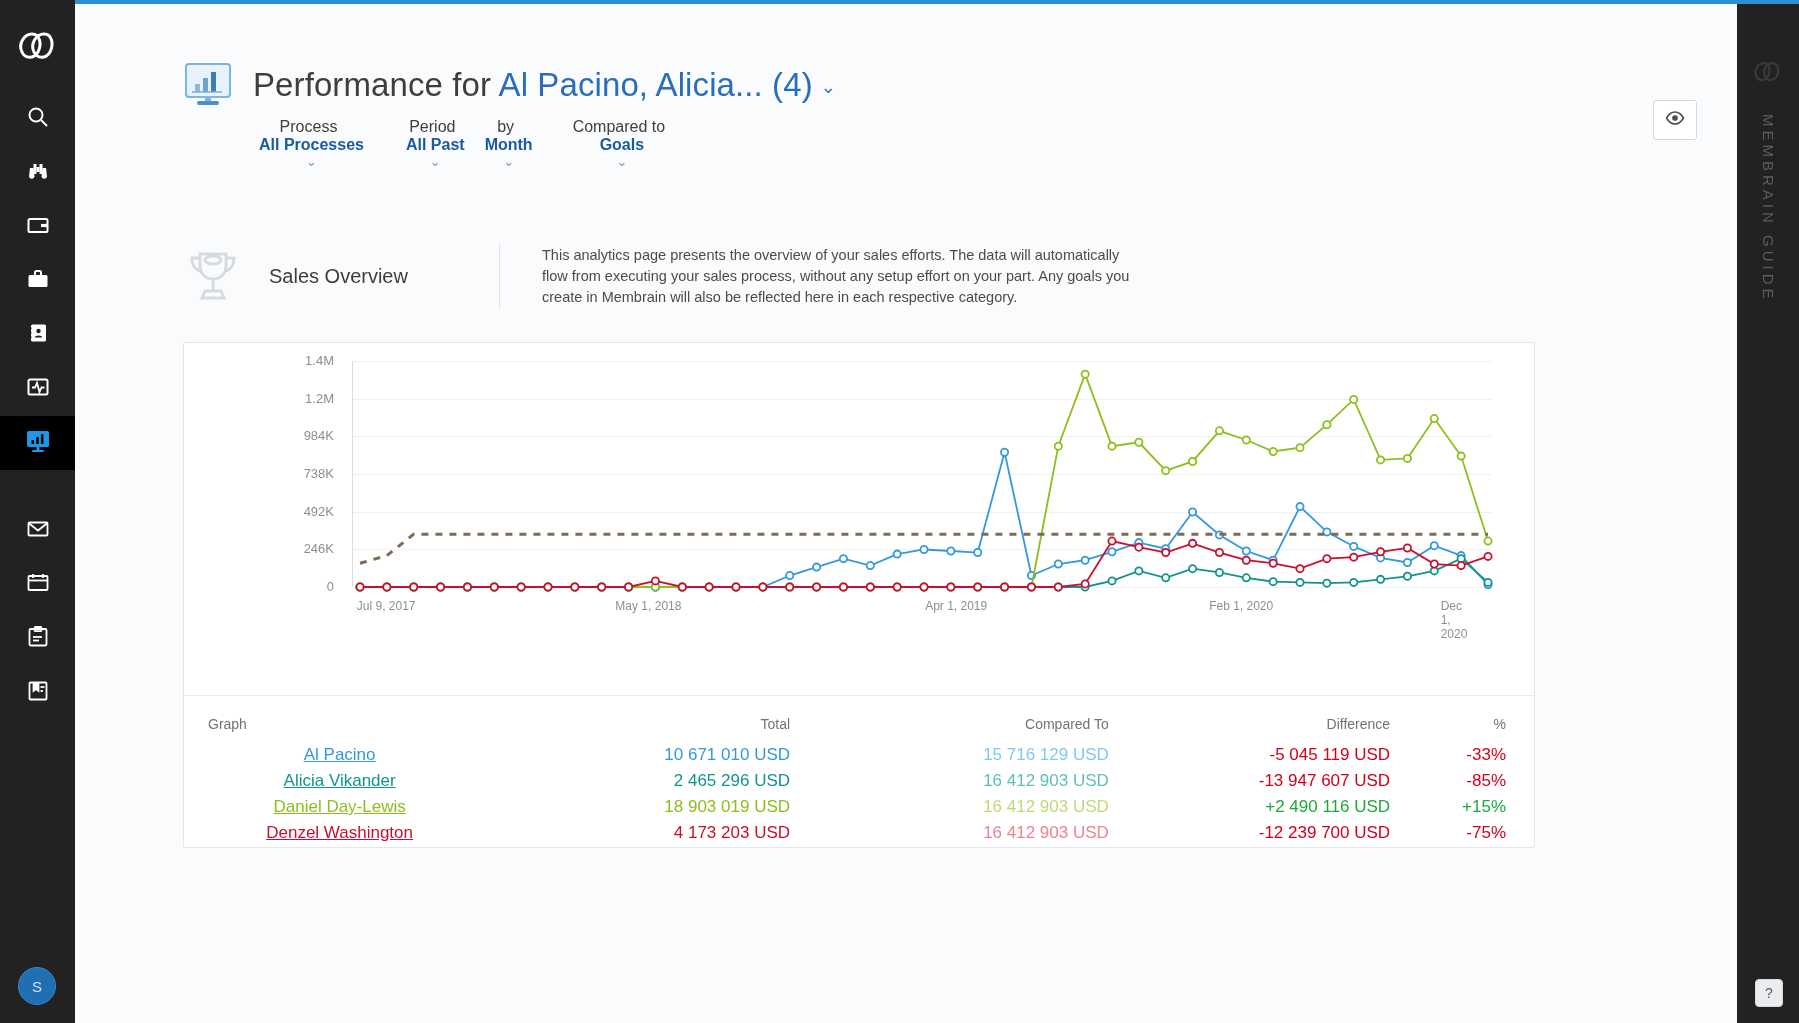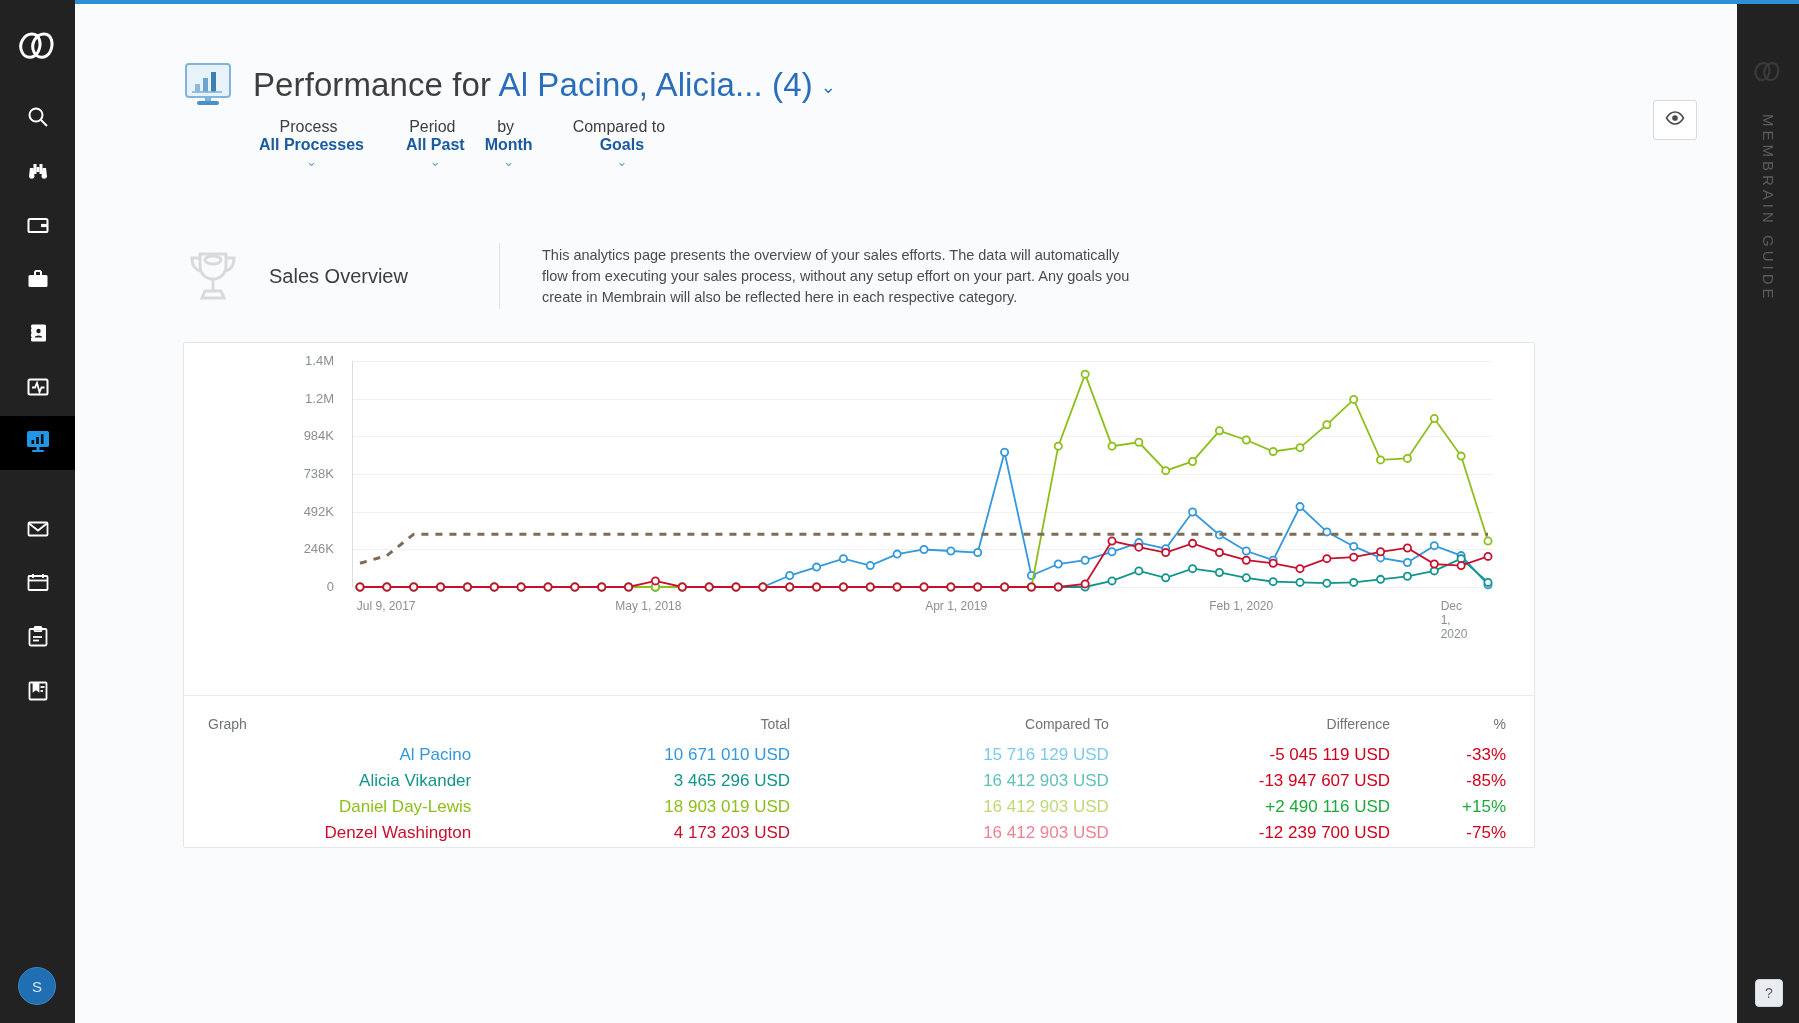--- a/index.html
+++ b/index.html
@@ -138,21 +138,21 @@
     border-top: 1px solid #e8ebed;
     padding: 20px 28px 0 24px;
   }
   table { width: 100%; border-collapse: collapse; }
   th {
     font-size: 14px; font-weight: 400; color: #6e7478;
     text-align: right; padding-bottom: 10px;
   }
   th.lft { text-align: left; }
   td { font-size: 17px; text-align: right; padding: 3px 0; white-space: nowrap; }
-  td.lft { text-align: right; }
+  td.lft { text-align: center; text-decoration: underline; }
   .col-name { width: 270px; }
   .col-total { width: 330px; }
   .col-cmp  { width: 330px; }
   .col-diff { width: 290px; }
   .col-pct  { width: 120px; }
 
   .help-btn {
     position: absolute; right: 16px; bottom: 16px;
     width: 28px; height: 28px; border-radius: 4px;
     background: #e9edf0; border: 1px solid #d4d9dd;
@@ -600,21 +600,21 @@
           <tbody id="tbody">
               <tr>
                 <td class="lft col-name" style="color: rgb(51, 152, 220);">Al Pacino</td>
                 <td class="col-total" style="color: rgb(51, 152, 220);">10 671 010 USD</td>
                 <td class="col-cmp" style="color: rgb(126, 201, 238);">15 716 129 USD</td>
                 <td class="col-diff" style="color: rgb(208, 2, 27);">-5 045 119 USD</td>
                 <td class="col-pct" style="color: rgb(208, 2, 27);">-33%</td>
               </tr>
               <tr>
                 <td class="lft col-name" style="color: rgb(17, 148, 139);">Alicia Vikander</td>
-                <td class="col-total" style="color: rgb(17, 148, 139);">3 465 296 USD</td>
+                <td class="col-total" style="color: rgb(17, 148, 139);">2 465 296 USD</td>
                 <td class="col-cmp" style="color: rgb(95, 192, 186);">16 412 903 USD</td>
                 <td class="col-diff" style="color: rgb(208, 2, 27);">-13 947 607 USD</td>
                 <td class="col-pct" style="color: rgb(208, 2, 27);">-85%</td>
               </tr>
               <tr>
                 <td class="lft col-name" style="color: rgb(141, 191, 27);">Daniel Day-Lewis</td>
                 <td class="col-total" style="color: rgb(141, 191, 27);">18 903 019 USD</td>
                 <td class="col-cmp" style="color: rgb(192, 217, 119);">16 412 903 USD</td>
                 <td class="col-diff" style="color: rgb(30, 168, 60);">+2 490 116 USD</td>
                 <td class="col-pct" style="color: rgb(30, 168, 60);">+15%</td>

